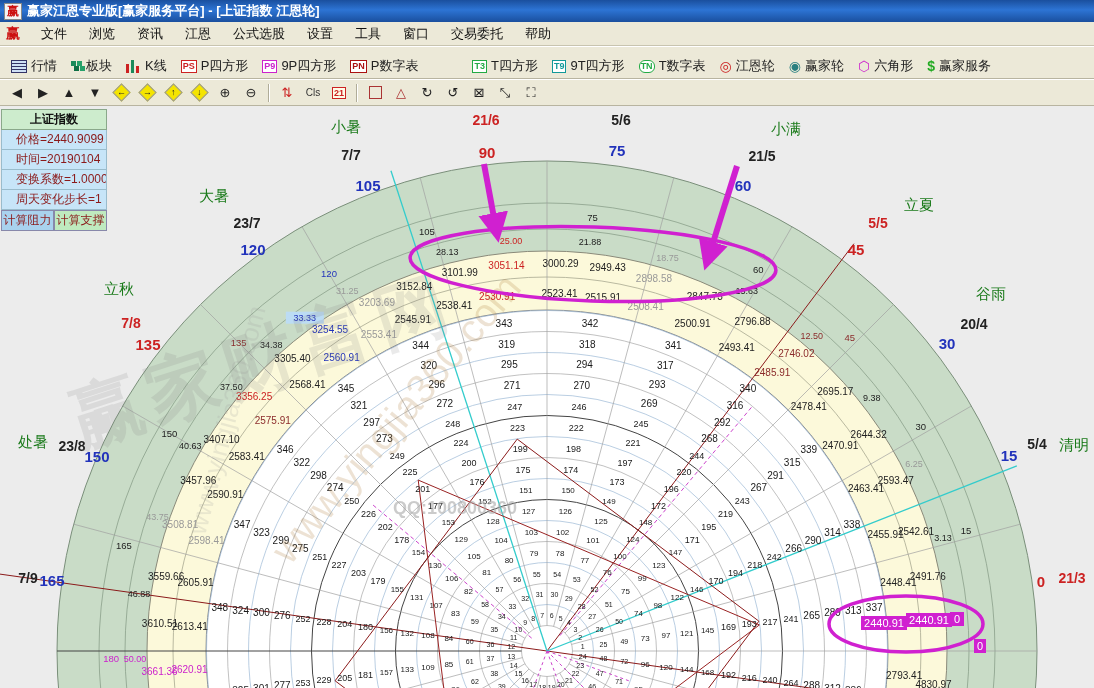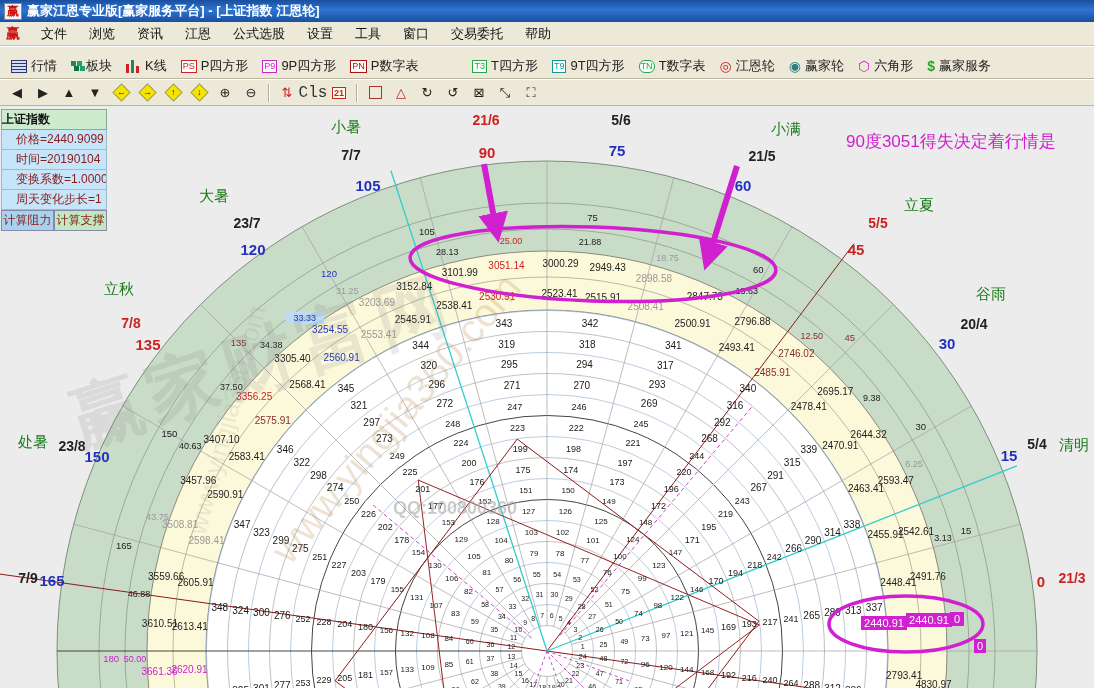--- a/index.html
+++ b/index.html
@@ -12,21 +12,21 @@
   
   .menu-bar{height:23px;background:#ece9d8;border-bottom:1px solid #c8c4b0;
     display:flex;align-items:center;font-size:13px;color:#111;}
   .menu-logo{color:#cc1111;font-weight:bold;font-size:14px;margin:0 10px 0 6px;}
   .menu-item{padding:6px 11px;cursor:default;}
   
   .toolbar-main{height:31px;background:#ece9d8;border-top:1px solid #fff;border-bottom:1px solid #b8b4a0;
     display:flex;align-items:flex-end;padding-left:4px;font-size:13px;color:#222;}
   .tb1-btn{display:flex;align-items:center;margin:0 2px;padding:2px 4px;border:1px solid transparent;}
   .tb1-label{margin-left:4px;}
-  .icon-badge{display:inline-block;font-size:9px;font-weight:normal;border:1px solid;padding:0 1px;
+  .icon-badge{display:inline-block;font-size:9px;font-weight:bold;border:1px solid;padding:0 1px;
     background:#fff;line-height:11px;}
   .icon-glyph{font-size:14px;line-height:14px;}
   .icon-grid{display:inline-block;width:14px;height:11px;border:1px solid #336;
     background:repeating-linear-gradient(#cfe0f5 0 2px,#336 2px 3px);}
   .icon-blocks{display:inline-block;width:5px;height:5px;background:#1b8a5a;
     box-shadow:6px 0 0 #26a06a,3px 5px 0 #0f6f45,9px 5px 0 #26a06a;margin:0 6px 6px 0;}
   .icon-candle{display:inline-flex;align-items:flex-end;height:13px;}
   .icon-candle i{display:inline-block;width:3px;margin-right:2px;}
   .icon-candle .c1{height:9px;background:#cc2222;}
   .icon-candle .c2{height:13px;background:#1b8a5a;}
@@ -35,28 +35,28 @@
     display:flex;align-items:center;padding-left:4px;}
   .tb2-btn{width:24px;height:21px;display:flex;align-items:center;justify-content:center;
     border:1px solid transparent;font-size:13px;color:#222;}
   .tb2-sep{width:1px;height:18px;background:#b0ac98;border-right:1px solid #fff;margin:0 4px;}
   .dia{width:11px;height:11px;background:#f4e400;border:1px solid #999;transform:rotate(45deg);
     display:flex;align-items:center;justify-content:center;}
   .dia span{transform:rotate(-45deg);font-size:9px;color:#222;line-height:9px;}
   .icon-rect{width:11px;height:11px;border:1px solid #aa3333;}
   .icon-cal{font-size:9px;font-weight:bold;color:#cc2222;border:1px solid #cc2222;background:#fffbe8;
     padding:0 1px;line-height:10px;}
-  .cls-txt{font-size:16px;color:#333;font-family:Liberation Mono, monospace;}
+  .cls-txt{font-size:10px;color:#333;}
   
   .chart-area{position:relative;width:1094px;height:588px;background:#ececec;overflow:hidden;}
   .chart-area svg{position:absolute;left:0;top:0;}
   svg text{font-family:"Liberation Sans","DejaVu Sans",sans-serif;}
   
   .info-panel{position:absolute;left:1px;top:3px;width:106px;font-size:12px;z-index:5;}
-  .info-title{background:#cdeccd;border:1px solid #8aa88a;color:#111;
+  .info-title{background:#cdeccd;border:1px solid #8aa88a;text-align:center;color:#111;
     font-weight:bold;padding:1px 0;}
   .info-row{background:#c7e5f8;border:1px solid #9abccc;border-top:none;color:#8b1a1a;
     padding:1px 14px;white-space:nowrap;overflow:hidden;}
   .info-buttons{display:flex;}
   .info-btn{flex:1;text-align:center;color:#8b1a1a;border:1px solid #88a;padding:1px 0;cursor:default;}
   .btn-resist{background:#a9d2ee;font-family:Liberation Mono, monospace;}
   .btn-support{background:#bfeabf;}
   
   .note{position:absolute;left:846px;top:25px;width:246px;color:#d020d0;font-size:17px;
     line-height:22px;z-index:6;}
@@ -656,15 +656,14 @@
         <div class="info-row">变换系数=1.00000</div>
         <div class="info-row">周天变化步长=1</div>
       </div>
     <div class="info-buttons" id="info-buttons">
         <div class="info-btn btn-resist">计算阻力</div>
         <div class="info-btn btn-support">计算支撑</div>
       </div>
   </div>
 
   <div class="note">
-    <div>90度3051得失决定着行情是</div>
   </div>
 </div>
 
 </body></html>

